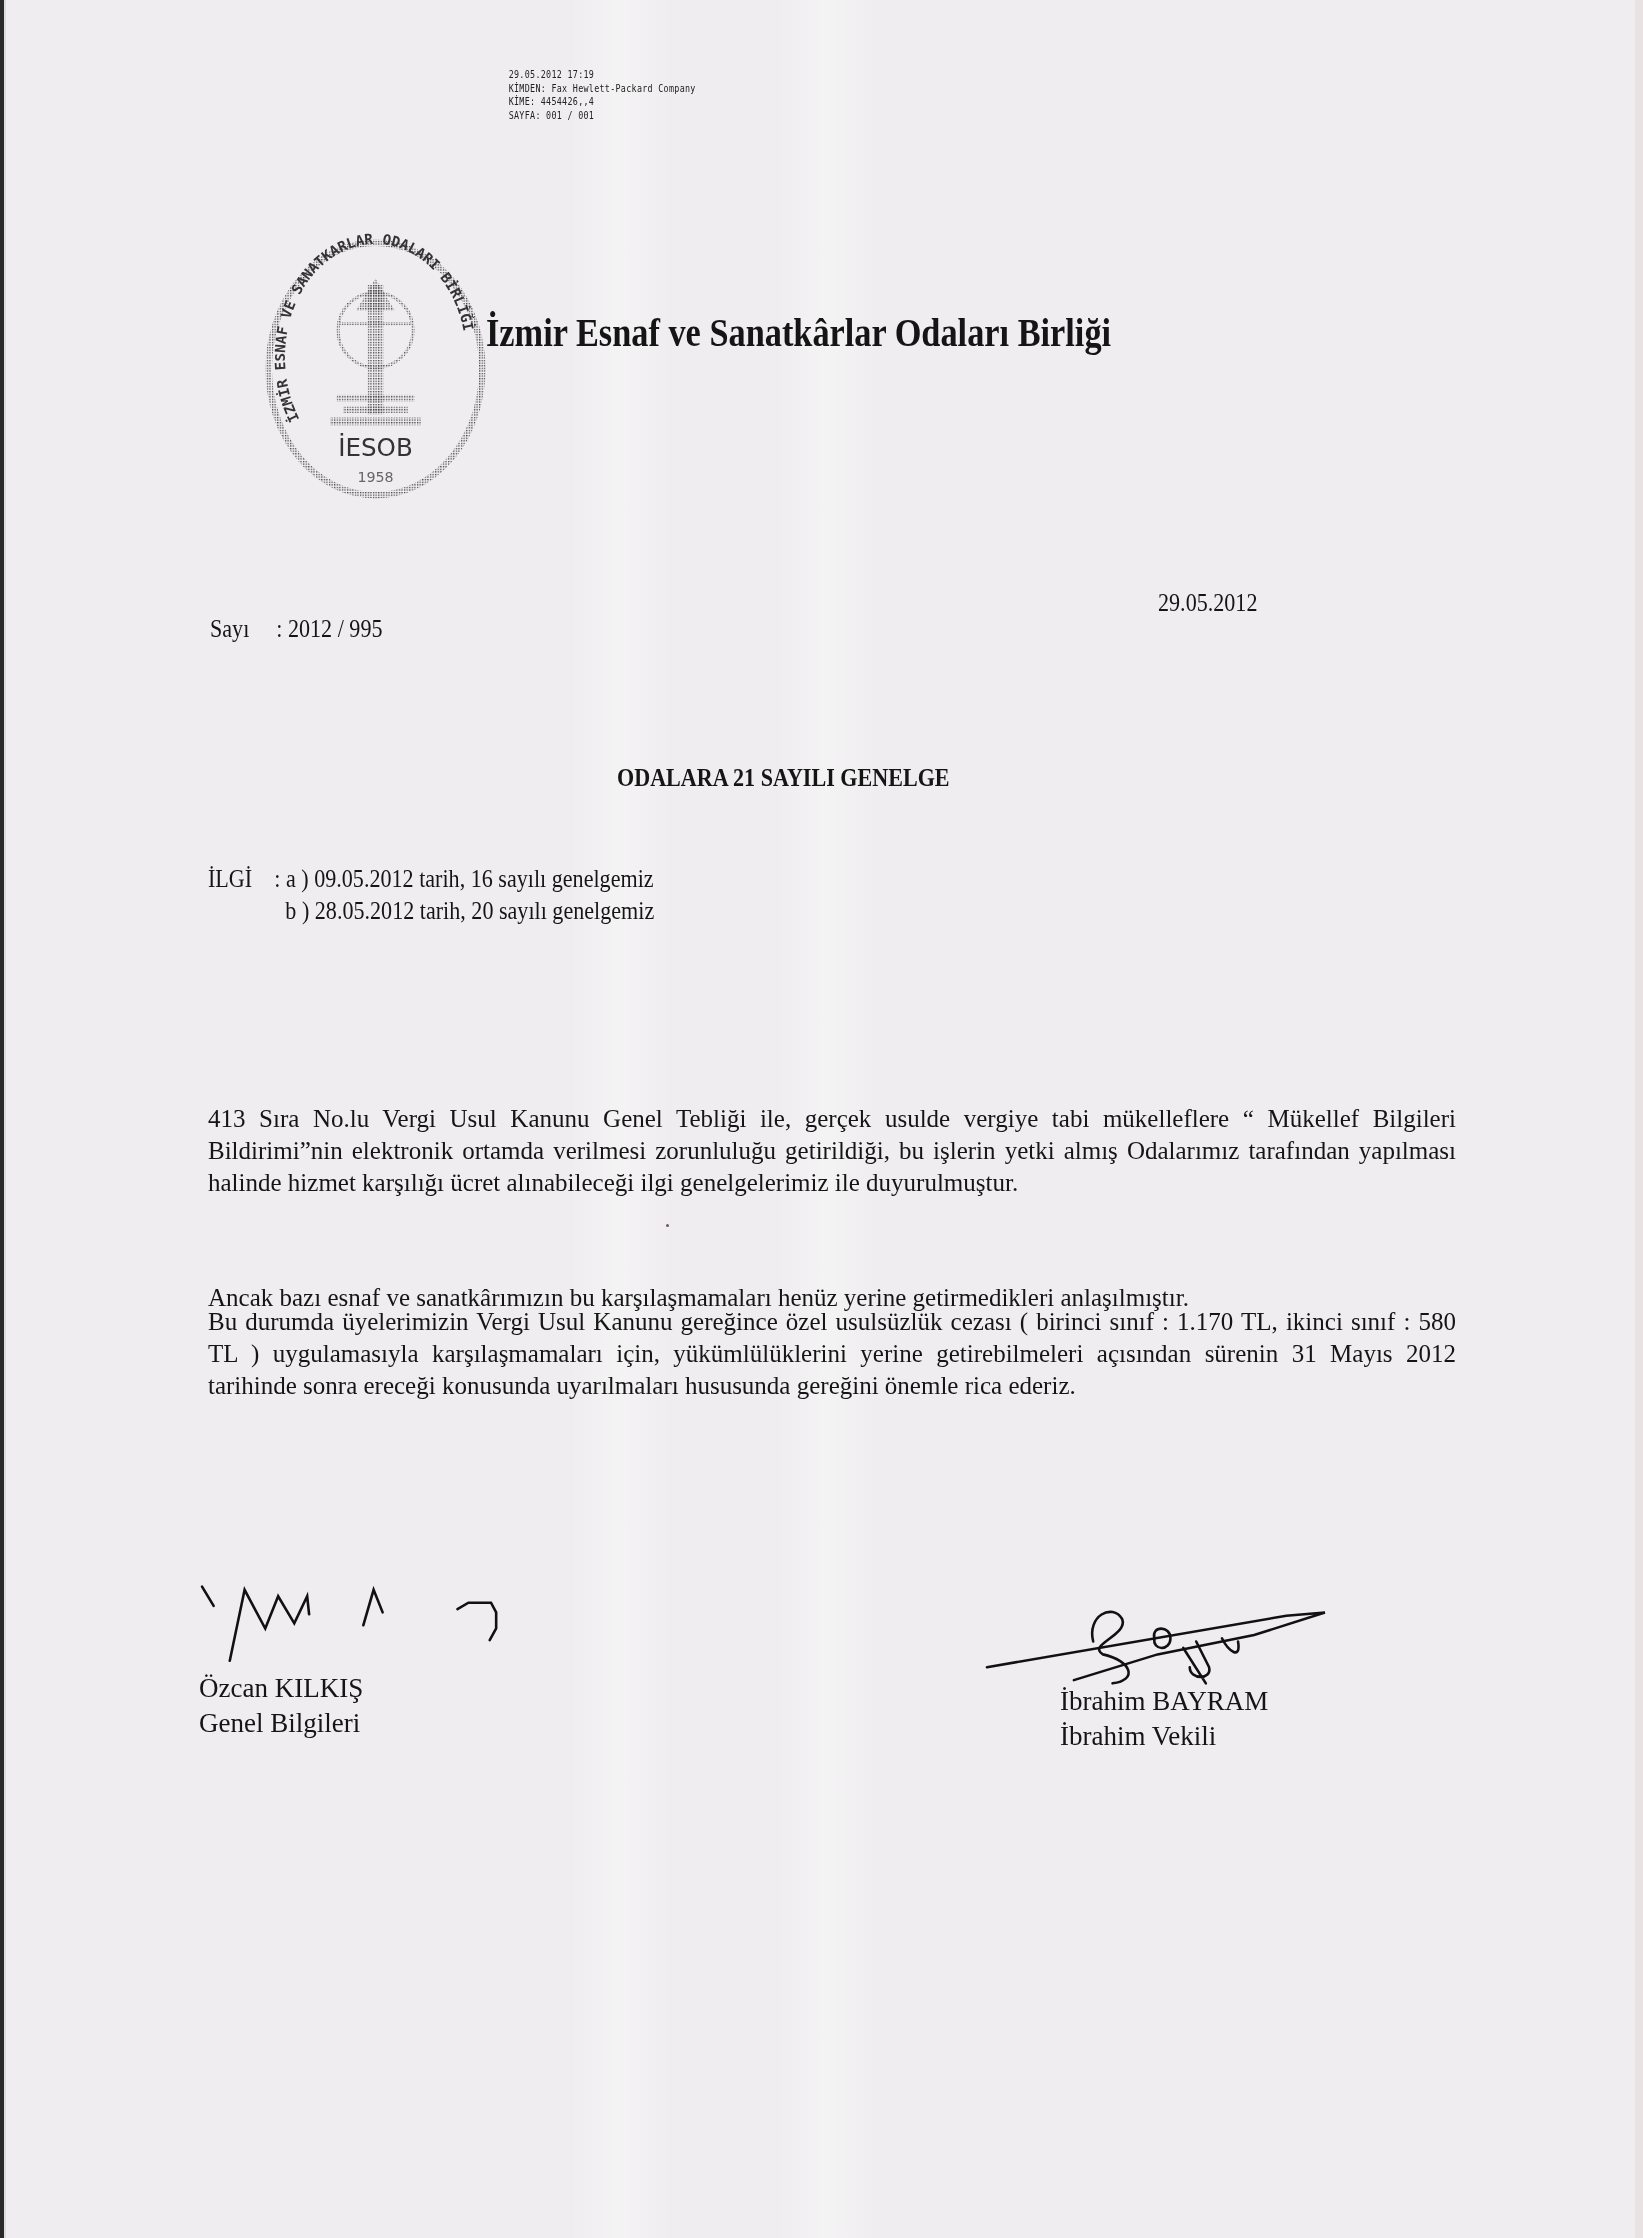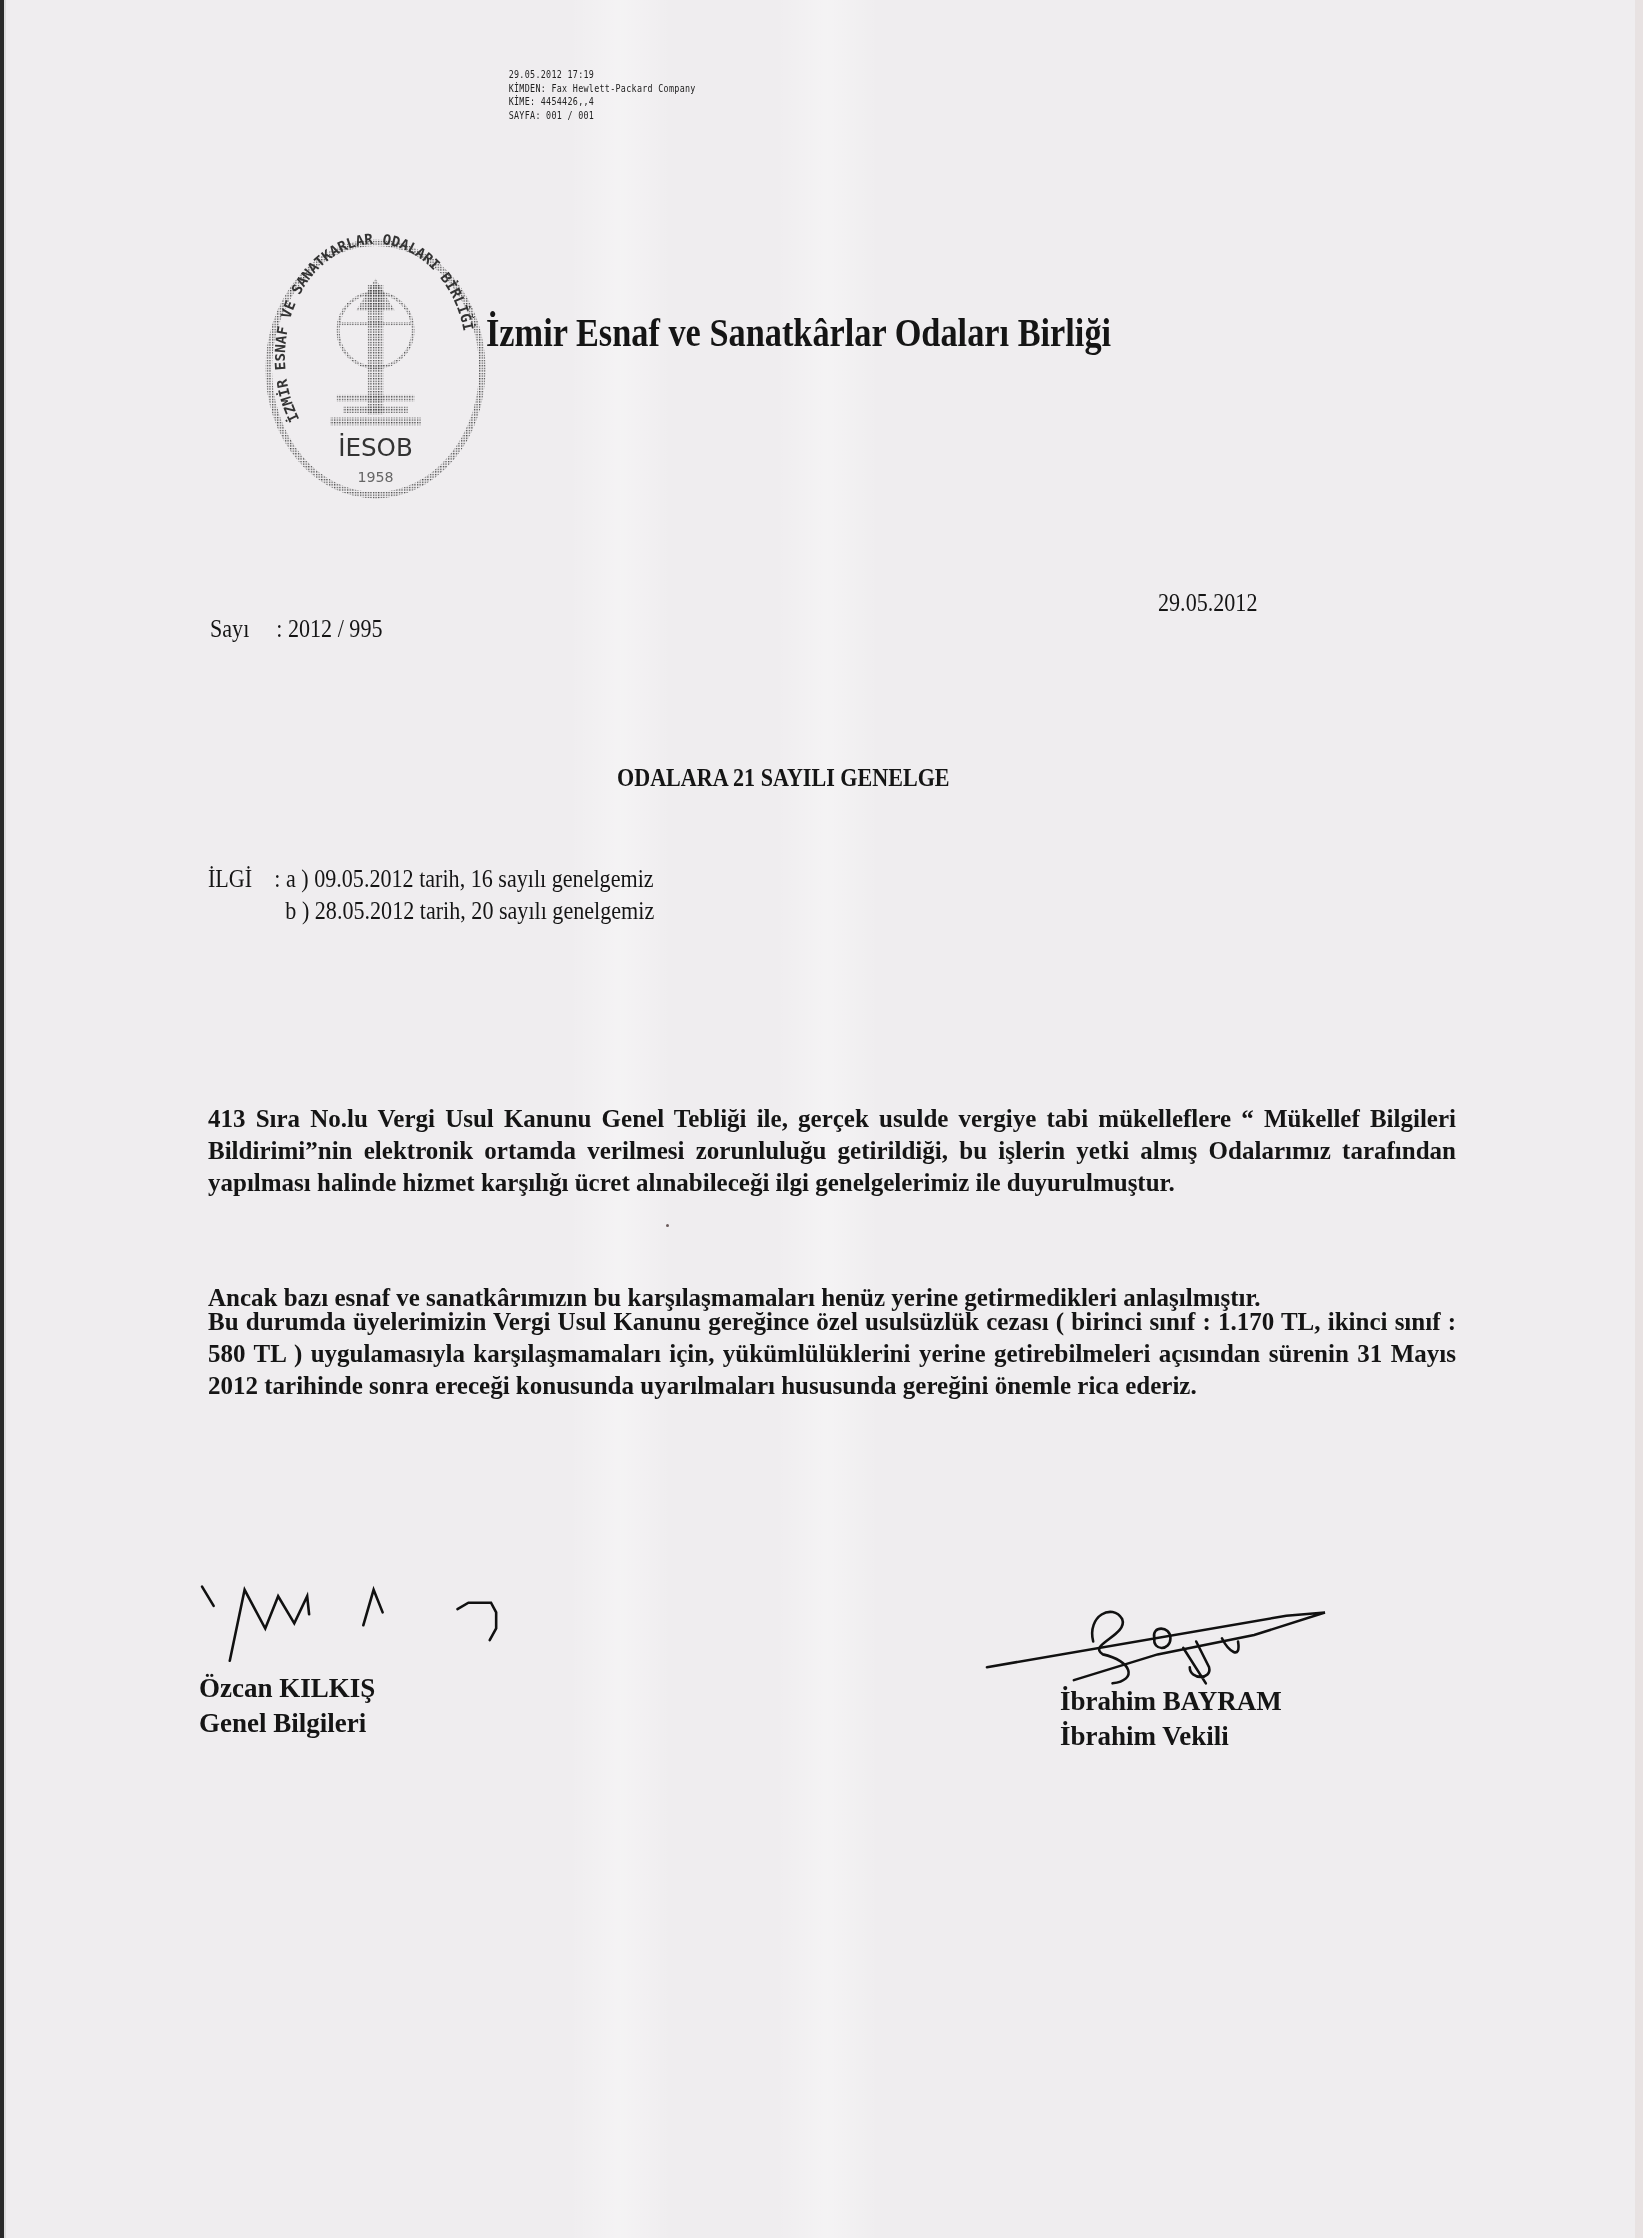--- a/index.html
+++ b/index.html
@@ -37,29 +37,29 @@
 
   .subject { position: absolute; left: 617px; top: 763px; font-size: 26px; font-weight: bold; transform: scaleX(0.85); transform-origin: left top; white-space: nowrap; }
 
   .ilgi { position: absolute; left: 208px; top: 863px; font-size: 26px; line-height: 32px; transform: scaleX(0.85); transform-origin: left top; white-space: nowrap; }
   .ilgi .row { display: flex; }
   .ilgi .lbl { width: 78px; display: inline-block; }
   .ilgi .indent { width: 78px; display: inline-block; }
 
   .body-par {
     position: absolute; left: 208px; width: 1248px; font-size: 25px; line-height: 32px;
-    text-align: justify; text-align-last: left; font-weight: bold;
+    text-align: justify; text-align-last: left;
   }
   .p1 { top: 1078px; }
   .p2 { top: 1257px; }
   .p3 { top: 1281px; }
 
   .sig-left-img { position: absolute; left: 194px; top: 1564px; width: 336px; height: 129px; }
   .sig-right-img { position: absolute; left: 983px; top: 1590px; width: 362px; height: 103px; }
-  .signer { position: absolute; font-size: 27px; font-weight: bold; line-height: 35px; white-space: nowrap; }
+  .signer { position: absolute; font-size: 27px; font-weight: normal; line-height: 35px; white-space: nowrap; }
   .signer-left { left: 199px; top: 1671px; }
   .signer-right { left: 1060px; top: 1684px; }
 
   .speck { position: absolute; width: 3.2px; height: 3.2px; background: #6a5a5a; border-radius: 50%; }
 </style>
 </head>
 <body>
 
 <div class="left-edge"></div>
 <div class="left-edge2"></div>

